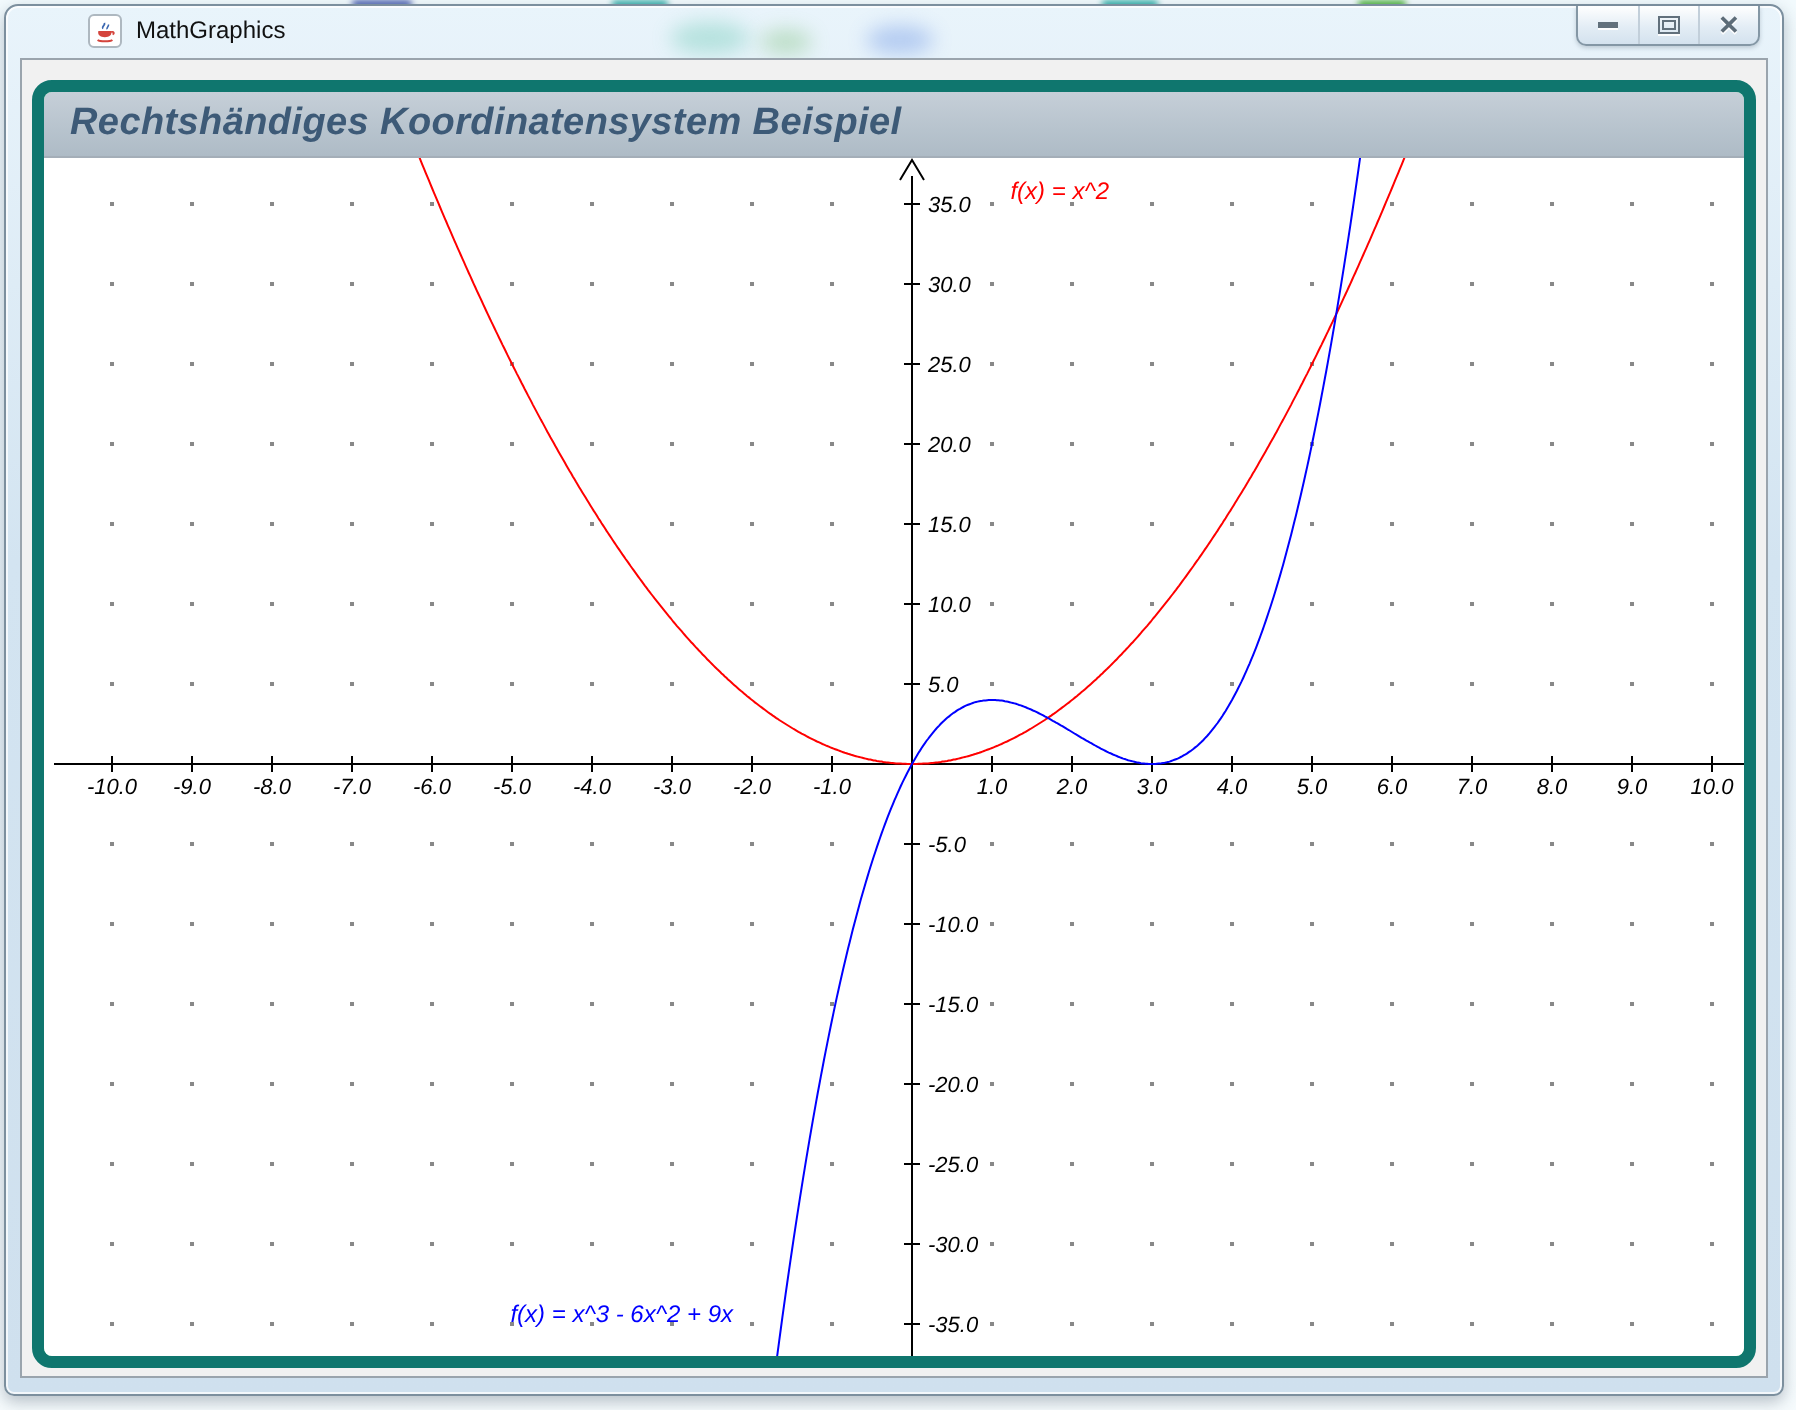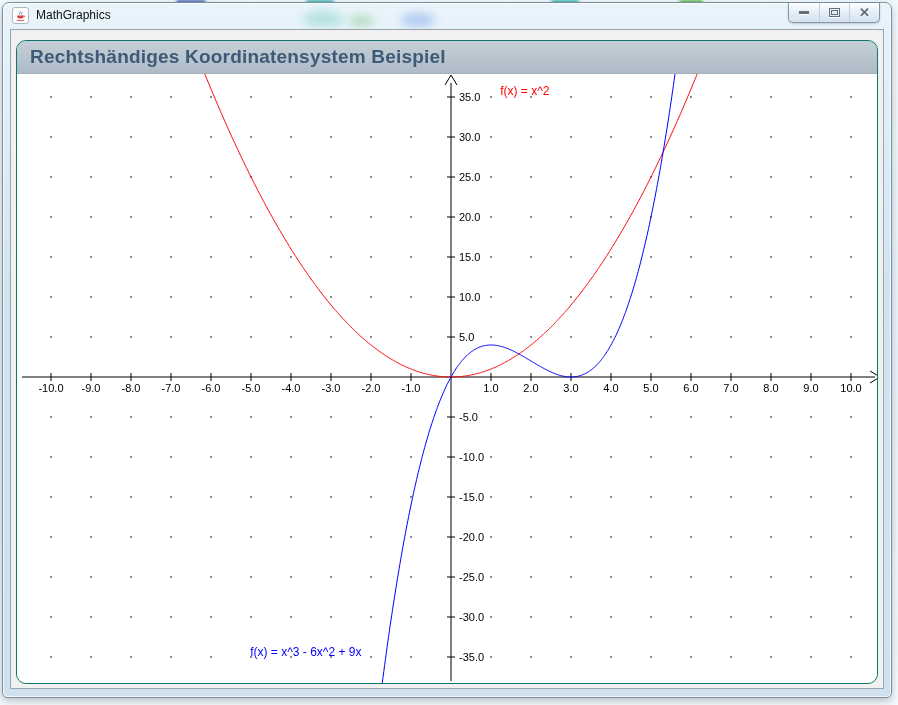--- a/index.html
+++ b/index.html
@@ -8,21 +8,21 @@
   .desktop { position:relative; width:898px; height:705px;
     background:linear-gradient(180deg,#f2fafd 0%,#e9f3fa 50%,#f6fbfd 100%); }
   .artifact { position:absolute; border-radius:2px; filter:blur(1.5px); }
   .glass-smudge { position:absolute; border-radius:50%; filter:blur(5px); opacity:.35; }
 
   
   .window { position:absolute; left:2px; top:2px; width:890px; height:696px;
     border:1px solid #7c8f9e; border-radius:7px 7px 5px 5px;
     background:linear-gradient(180deg,#e9f4fb 0%,#d3e4f1 40%,#cfe0ee 100%);
     box-shadow:0 3px 8px rgba(40,60,80,.30), inset 0 0 0 1px rgba(255,255,255,.75); }
-  .titlebar { position:relative; height:25px; }
+  .titlebar { position:relative; height:25px;margin-left:32px; }
   .app-icon { position:absolute; left:9px; top:4px; width:17px; height:17px;
     background:#fff; border:1px solid #aeb8c0; border-radius:3px;
     display:flex; align-items:center; justify-content:center; }
   .title-text { position:absolute; left:33px; top:5px; font-size:12px; color:#111; }
   .window-controls { position:absolute; top:0; right:11px; display:flex;
     border:1px solid #8497a5; border-top:none; border-radius:0 0 5px 5px;
     overflow:hidden; background:linear-gradient(180deg,#ffffff, #e3edf5 55%, #d4e2ee);
     box-shadow:0 1px 2px rgba(60,80,100,.25); }
   .window-controls button { width:30px; height:19px; border:none; background:transparent;
     border-left:1px solid #c2cfda; display:flex; align-items:center; justify-content:center;
@@ -33,21 +33,21 @@
     box-shadow:0 1px 0 rgba(255,255,255,.9); }
   .glyph-max::after { content:""; position:absolute; left:1px; top:1px; right:1px; bottom:1px;
     border:1px solid #61707c; }
   .glyph-close { font-size:13px; font-weight:bold; color:#5d6c78; line-height:1;
     text-shadow:0 1px 0 rgba(255,255,255,.9); }
 
   
   .window-body { position:absolute; left:7px; right:7px; top:26px; bottom:8px;
     background:#f1f1f1; border:1px solid #9aa4ad; }
   .nimbus-panel { position:absolute; left:5px; right:5px; top:10px; bottom:4px;
-    background:#86efac; border:1px solid #0f766e; border-radius:10px; overflow:hidden; }
+    background:#86efac; border:6px solid #0f766e; border-radius:10px; overflow:hidden;font-style:italic; }
   .panel-header { height:33px;
     background:linear-gradient(180deg,#c6cfd8 0%,#b8c4ce 55%,#aebbc6 100%);
     border-bottom:1px solid #a4aeb8; }
   .panel-header span { display:inline-block; padding-left:13px; line-height:32px;
     font-size:19px; font-weight:bold; color:#3d5a77; letter-spacing:.2px; }
   .plot-area { position:absolute; left:0; right:0; top:33px; bottom:0; background:#fff;
     overflow:hidden; }
   .plot-area svg { position:absolute; left:0; top:0; }
 </style>
 </head>

